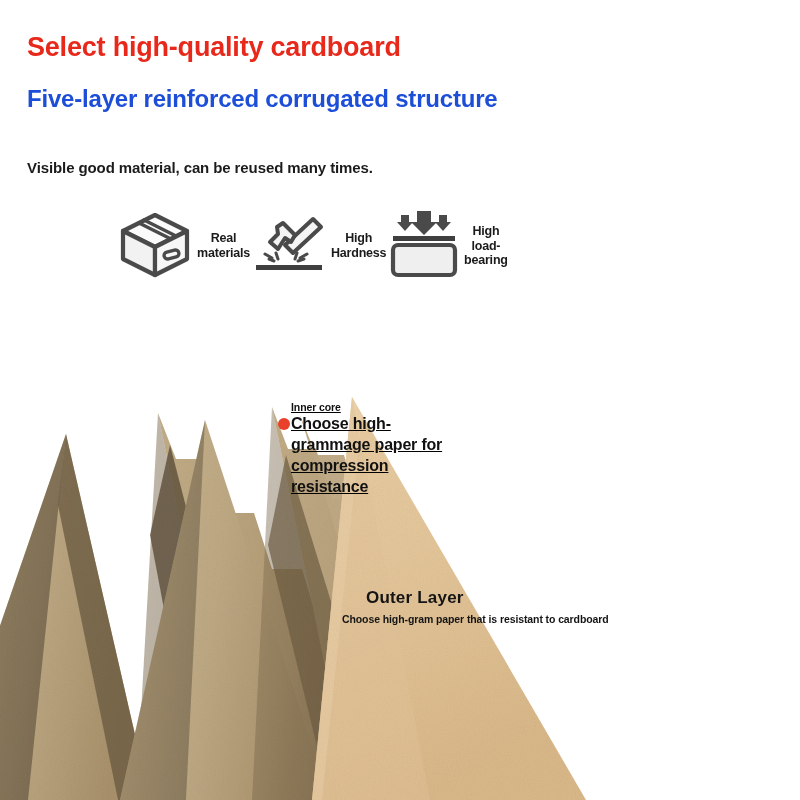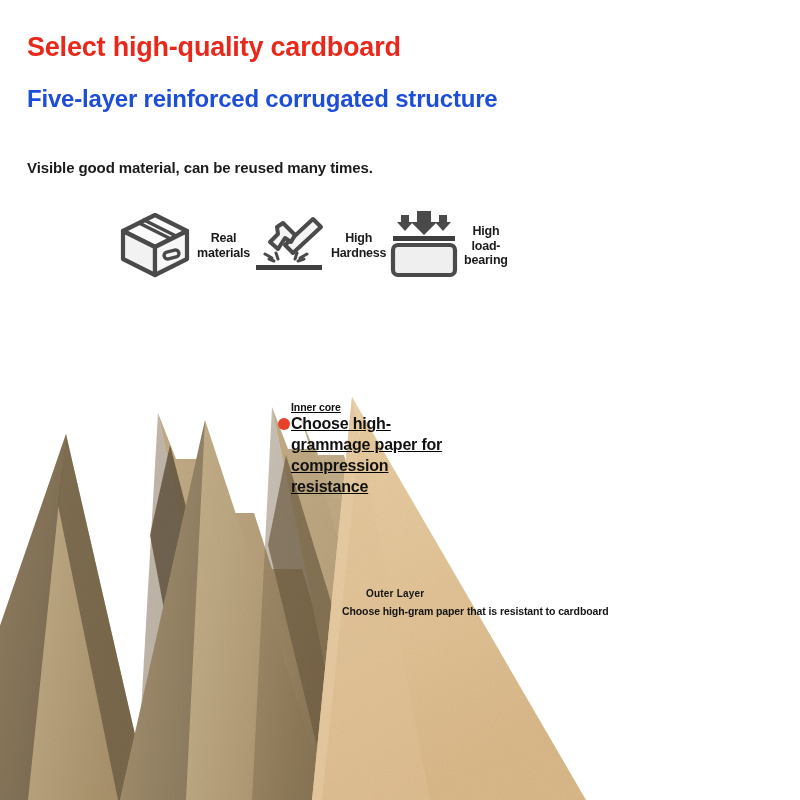--- a/index.html
+++ b/index.html
@@ -71,21 +71,21 @@
     font-size:10.5px;font-weight:700;color:#111;
     line-height:1.28;letter-spacing:-0.1px;
   }
   .co-body{
     font-size:16px;font-weight:700;color:#111;
     line-height:1.30;letter-spacing:-0.2px;
     width:175px;
   }
   .callout-outer{left:366px;top:588px;width:340px;}
   .co-title-lg{
-    font-size:10px;font-weight:700;color:#141414;
+    font-size:17px;font-weight:700;color:#141414;
     letter-spacing:0.2px;line-height:1.2;
   }
   .co-body-sm{
     margin-top:5px;margin-left:-24px;
     font-size:10.5px;font-weight:700;color:#141414;
     letter-spacing:-0.1px;line-height:1.2;white-space:nowrap;
   }
 </style>
 </head>
 <body>

